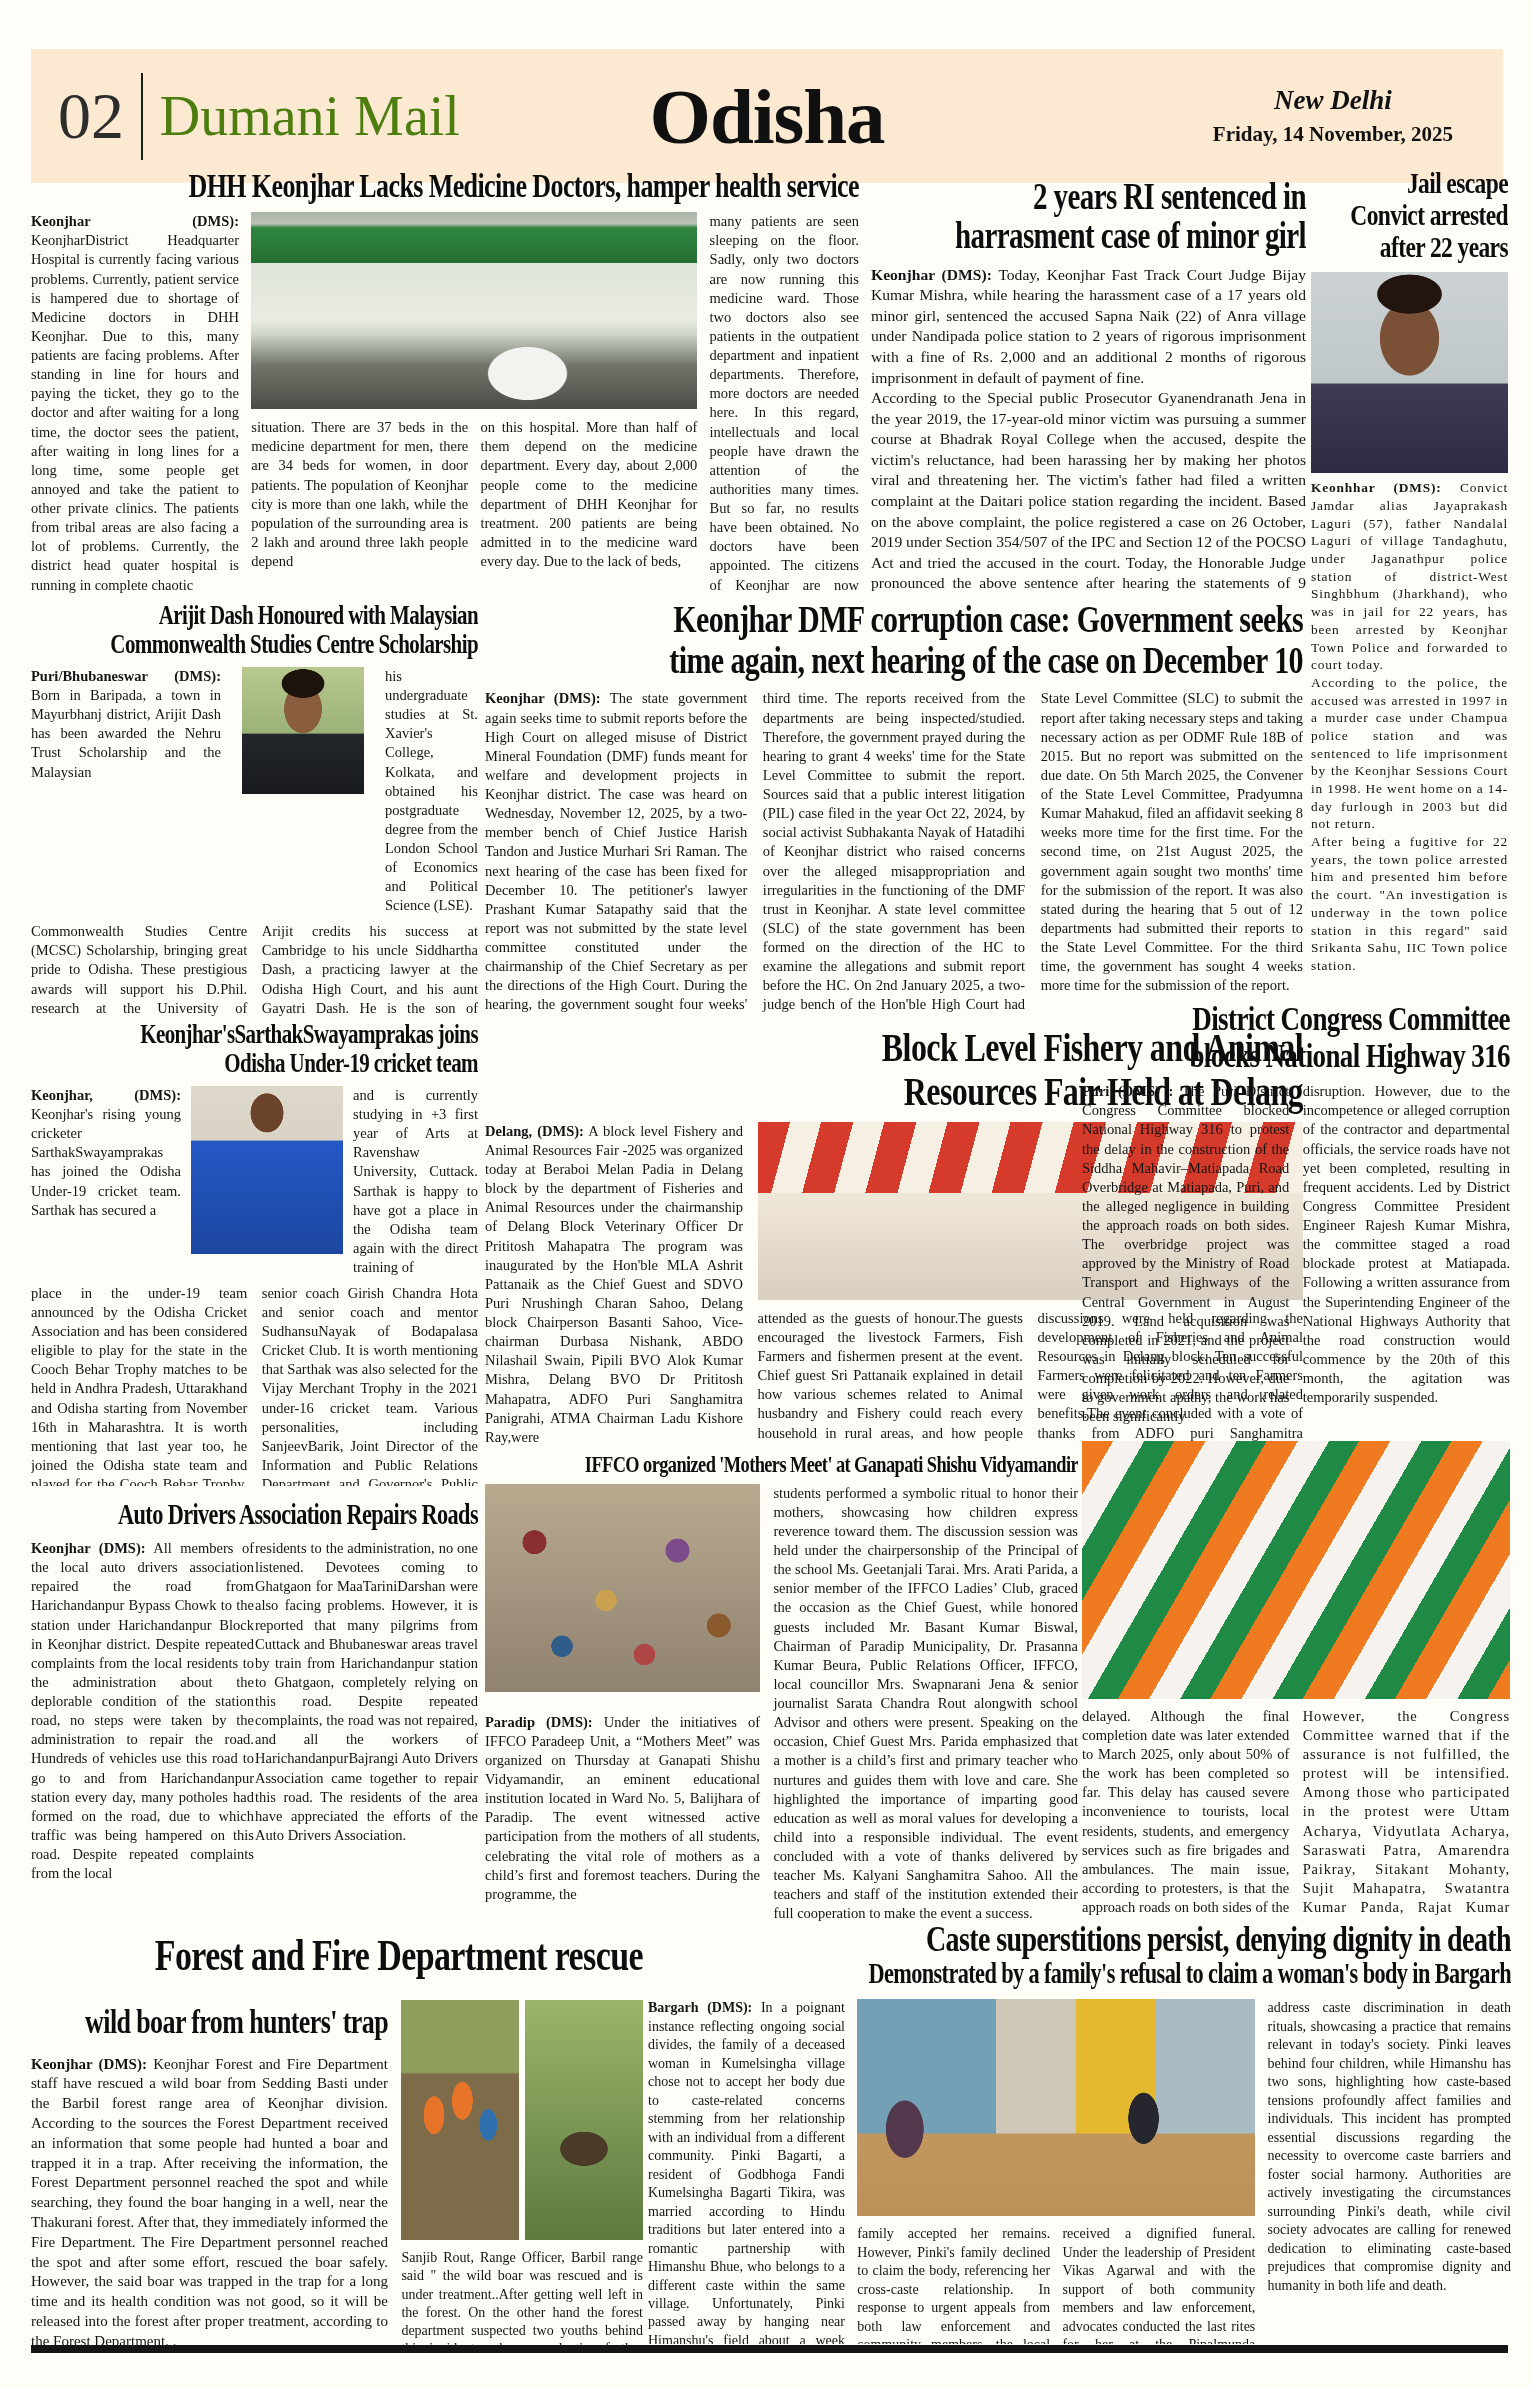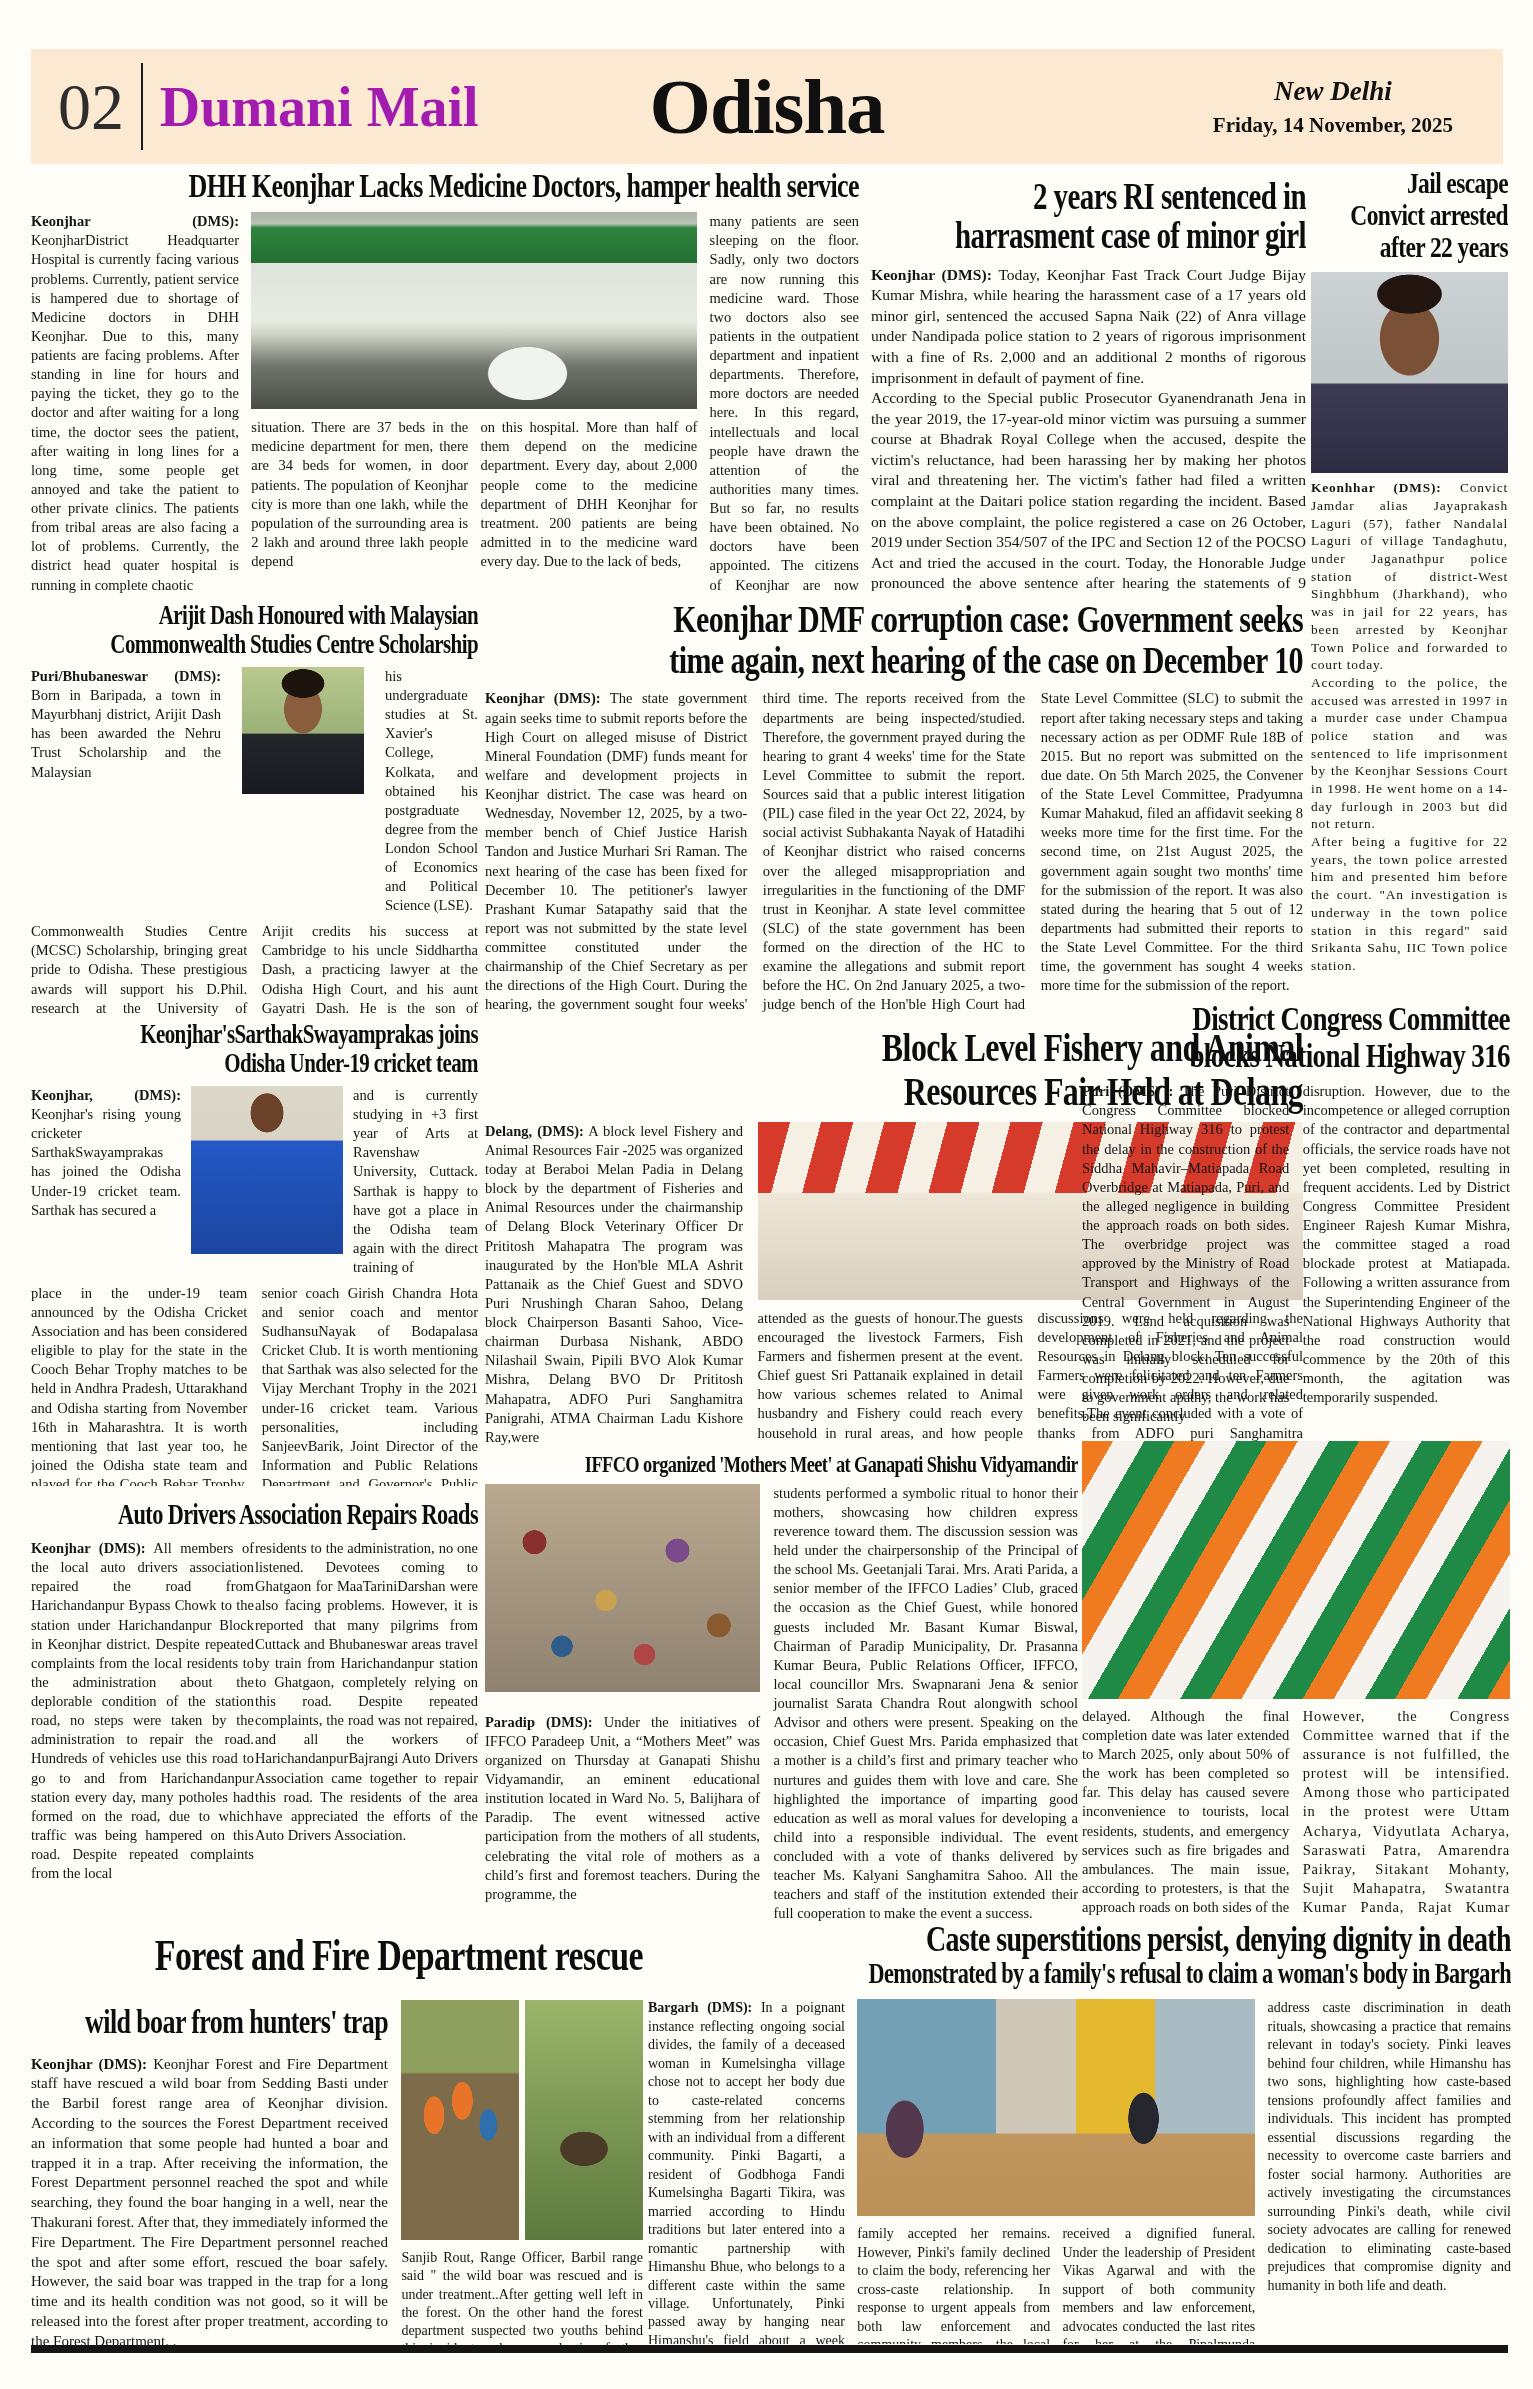--- a/index.html
+++ b/index.html
@@ -1,23 +1,23 @@
 <!DOCTYPE html>
 <html style="font-size:9px"><head>
 <meta charset="utf-8">
 <style>
   html,body{margin:0;padding:0;background:#d9d9d9;}
   .page{position:relative;width:1533px;height:2389px;background:#fffdf8;color:#141414;
         font-family:"Liberation Serif","DejaVu Serif",serif;overflow:hidden;}
   
-  .masthead-band{position:absolute;left:31px;top:49px;width:1472px;height:115px;background:#fbe9d2;
+  .masthead-band{position:absolute;left:31px;top:49px;width:1472px;height:134px;background:#fbe9d2;
         display:flex;align-items:center;}
   .pagenum{font-size:66px;font-weight:400;color:#2d2d2d;margin-left:27px;line-height:1;}
   .vrule{width:1.7px;height:87px;background:#1c1c1c;margin:0 17px;}
-  .masthead{font-size:56px;font-weight:700;color:#a21caf;line-height:1;}
+  .masthead{font-size:56px;font-weight:400;color:#4d7c0f;line-height:1;}
   .section-title{position:absolute;left:50%;transform:translateX(-50%);font-size:79px;font-weight:700;
         color:#101010;line-height:1;letter-spacing:-1.1px;}
   .header-right{margin-left:auto;margin-right:50px;text-align:center;font-weight:700;color:#111;}
   .header-right .city{font-size:27px;line-height:1.4;font-style:italic;}
   .header-right .date{font-size:21px;line-height:1.4;}
   
   .art{position:absolute;overflow:hidden;}
   .hl{font-weight:700;text-align:right;line-height:1.36;margin:0 0 7.8px 0;color:#0d0d0d;}
   .hl .ln{display:block;transform:scaleY(1.28);transform-origin:50% 55%;letter-spacing:-0.6px;}
   .row{display:flex;gap:12.3px;}

